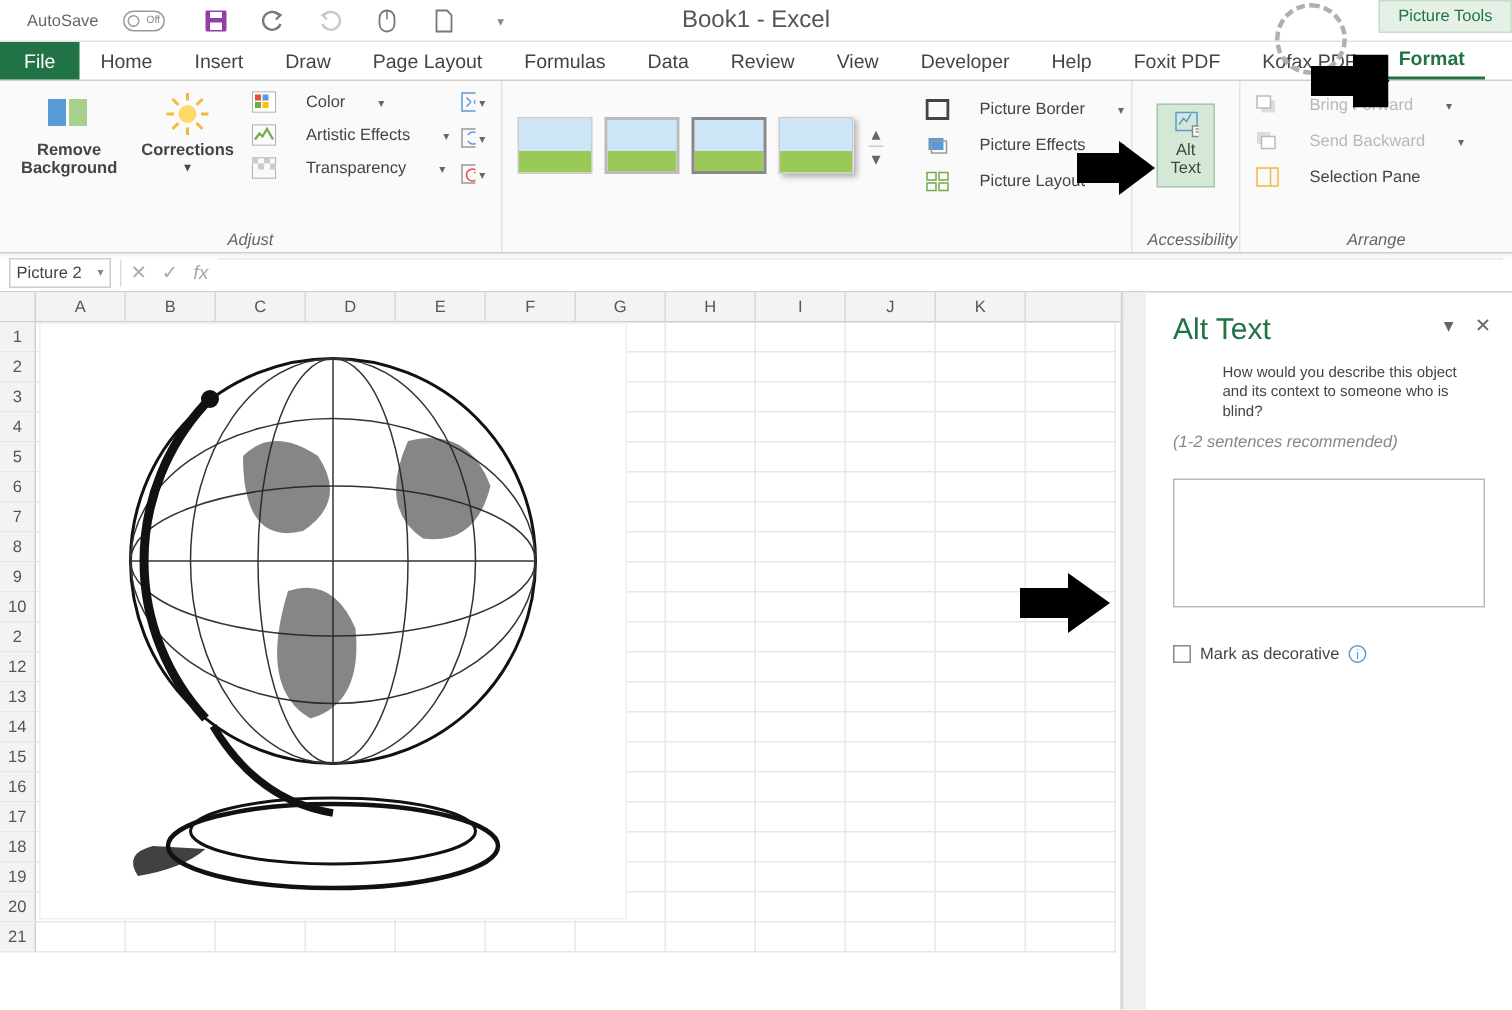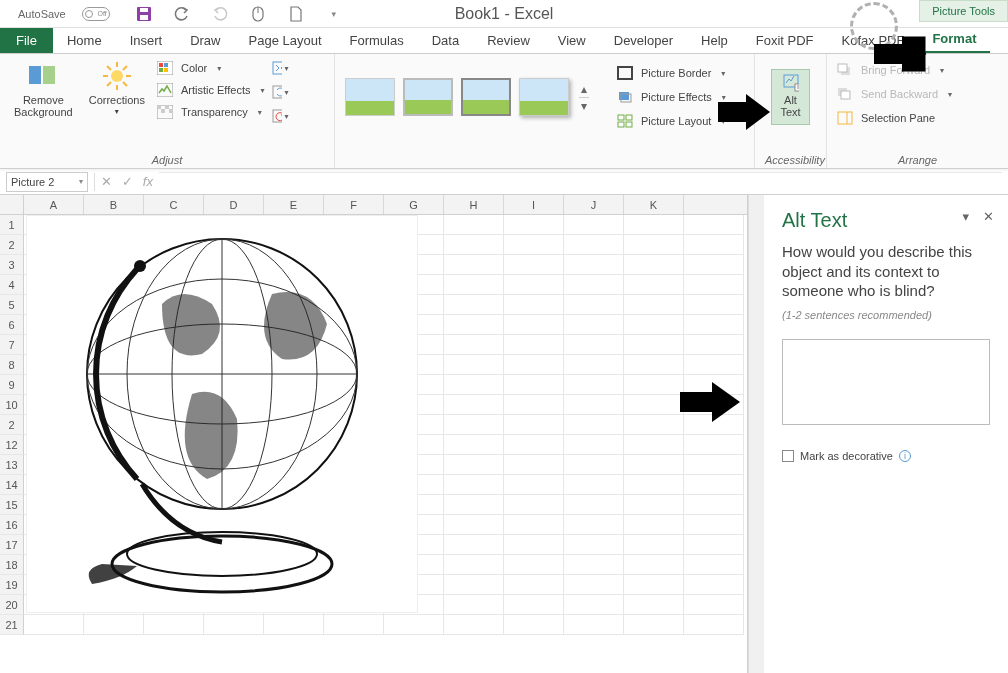--- a/index.html
+++ b/index.html
@@ -19,58 +19,58 @@
   .tabs { height: 26px; display: flex; align-items: flex-end; gap: 0; padding-left: 0; border-bottom: 1px solid #d0d0d0; }
   .file-tab { background:#217346; color:#fff; padding:5px 16px; font-size:13px; }
   .tab { padding:5px 14px; font-size:13px; color:#444; cursor:pointer; }
   .tab.active { color:#217346; border-bottom:2px solid #217346; font-weight:600; }
   
   
   .ribbon { height: 115px; border-bottom:1px solid #cfcfcf; display:flex; background:#fafafa; box-shadow:0 1px 3px rgba(0,0,0,0.08); }
   .group { border-right:1px solid #e3e3e3; padding:4px 10px 2px; display:flex; flex-direction:column; justify-content:space-between; }
   .group-label { text-align:center; font-size:11px; color:#666; padding-top:2px;font-style:italic; }
   .group-row { display:flex; gap:8px; align-items:flex-start; }
-  .big-btn { display:flex; flex-direction:column; align-items:center; gap:2px; padding:2px 4px; font-size:11px; color:#444; text-align:center; line-height:1.1; }
+  .big-btn { display:flex; flex-direction:column; align-items:center; gap:2px; padding:2px 4px; font-size:11px; color:#444; text-align:center; line-height:1.1;font-weight:bold; }
   .big-btn .ico { width:32px; height:32px; display:flex; align-items:center; justify-content:center; }
   .mini-col { display:flex; flex-direction:column; gap:6px; }
-  .mini-btn { display:flex; align-items:center; gap:8px; font-size:11px; color:#444; white-space:nowrap; }
+  .mini-btn { display:flex; align-items:center; gap:20px; font-size:11px; color:#444; white-space:nowrap; }
   .mini-ico {width:16px;height:16px;display:flex;align-items:center;justify-content:center;}
   .dd::after{content:"▾";font-size:8px;color:#666;margin-left:2px;}
   .styles-gallery { display:flex; gap:8px; align-items:center; }
   .style-thumb { width:50px; height:38px; border:1px solid #ccc; background:linear-gradient(#cde6f7 60%, #9bc957 60%); position:relative; }
   .style-thumb.framed{border:2px solid #bbb;}
   .gallery-more{width:14px;display:flex;flex-direction:column;align-items:center;gap:1px;color:#666;}
   .alt-text-btn { background:#d5e8d8; border:1px solid #a8c8ad; padding:6px 8px; display:flex; flex-direction:column; align-items:center; gap:2px; }
   .dl{font-size:9px; color:#888; text-align:right; padding-right:4px;}
   .disabled{color:#b8b8b8;}
   
   
   .fbar { height:26px; display:flex; align-items:center; border-bottom:1px solid #d0d0d0; gap:6px; padding:0 6px; }
-  .namebox{width:82px;height:20px;border:1px solid #ccc;font-size:11px;padding:0 4px;display:flex;align-items:center;justify-content:space-between;}
+  .namebox{width:68px;height:20px;border:1px solid #ccc;font-size:11px;padding:0 4px;display:flex;align-items:center;justify-content:space-between;}
   .fx-symbols{display:flex;gap:10px;color:#aaa;font-size:13px;align-items:center;}
   .fx-input{flex:1;height:20px;border-top:1px solid #e8e8e8;}
   
   
   .sheet-area{display:flex;height:480px;}
   .grid-wrap{flex:0 0 748px;position:relative;border-right:1px solid #d0d0d0;}
   .col-headers{display:flex;height:20px;background:#f3f3f3;border-bottom:1px solid #d0d0d0;}
   .corner{width:24px;border-right:1px solid #d0d0d0;background:#f3f3f3;}
   .ch{flex:0 0 60px;text-align:center;font-size:11px;color:#555;border-right:1px solid #d8d8d8;display:flex;align-items:center;justify-content:center;}
   .rows{position:relative;}
   .row{display:flex;height:20px;}
   .rh{width:24px;background:#f3f3f3;border-right:1px solid #d0d0d0;border-bottom:1px solid #e7e7e7;text-align:center;font-size:11px;color:#555;display:flex;align-items:center;justify-content:center;}
   .cell{flex:0 0 60px;border-right:1px solid #e7e7e7;border-bottom:1px solid #e7e7e7;}
   .globe-img{position:absolute;left:26px;top:20px;width:392px;height:398px;background:#fff;border:1px solid #eee;display:flex;align-items:center;justify-content:center;}
   .scrollbar-v{width:16px;background:#f0f0f0;border-left:1px solid #ddd;}
   
   
   .pane{flex:1;padding:14px 18px;position:relative;}
   .pane-title{color:#217346;font-size:20px;font-weight:400;margin-bottom:10px;}
   .pane-ctrls{position:absolute;top:14px;right:14px;display:flex;gap:14px;color:#666;font-size:13px;}
-  .pane-text{font-size:15px;color:#444;margin-bottom:8px;line-height:1.3;}
+  .pane-text{font-size:10px;color:#444;margin-bottom:8px;line-height:1.3;margin-left:33px;}
   .pane-hint{font-size:11px;color:#888;font-style:italic;margin-bottom:18px;}
   .alt-textarea{width:100%;height:86px;border:1px solid #bbb;resize:none;font-size:12px;padding:4px;}
   .checkbox-row{display:flex;align-items:center;gap:6px;margin-top:22px;font-size:11px;color:#444;}
   .checkbox{width:12px;height:12px;border:1px solid #888;}
   .info-i{width:12px;height:12px;border:1px solid #5b9bd5;border-radius:50%;color:#5b9bd5;font-size:9px;display:flex;align-items:center;justify-content:center;}
   
   
   .arrow{position:absolute;z-index:50;}
   .arrow svg{display:block;}
   

